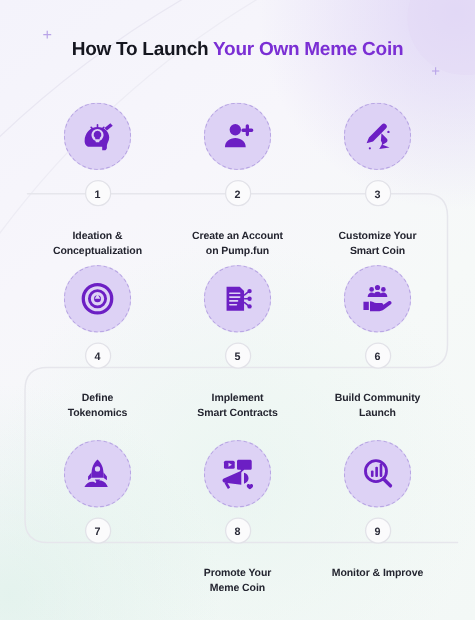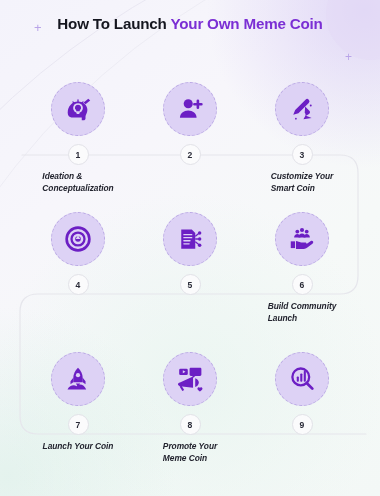--- a/index.html
+++ b/index.html
@@ -17,21 +17,21 @@
       radial-gradient(circle at 50% 78%, rgba(226,243,236,.55) 0%, rgba(226,243,236,0) 45%),
       linear-gradient(145deg,#f4f3fb 0%,#f7f6fb 32%,#f6f9f8 62%,#f3f8f6 100%);
   }
   .bg-svg{position:absolute;inset:0;width:380px;height:496px;pointer-events:none;}
 
   
   .sparkle{position:absolute;color:#b9a4e8;line-height:1;user-select:none;}
 
   
   .title{
-    position:absolute;left:0;right:0;top:13px;
+    position:absolute;left:0;right:0;top:29px;
     text-align:center;
     font-size:15.2px;font-weight:700;letter-spacing:-.2px;
     line-height:1.45;color:#15161f;
   }
   .title .accent{color:#7b2fd4;}
 
   
   .row{position:absolute;left:0;right:0;height:138px;}
   #row1{top:82px;}
   #row2{top:212px;}
@@ -56,25 +56,24 @@
   
   .badge{
     margin-top:8px;
     width:19px;height:19px;border-radius:50%;
     background:#fbfbfc;border:1px solid #e2e2e8;
     display:flex;align-items:center;justify-content:center;
     font-size:8.6px;font-weight:700;color:#2a2b38;
     position:relative;z-index:3;
   }
   .caption{
-    margin-top:5px;
+    margin-top:17px;
     font-size:8.4px;font-weight:700;line-height:1.45;
-    color:#23242f;text-align:left;letter-spacing:-.05px;
+    color:#23242f;text-align:center;letter-spacing:-.05px;
     max-width:104px;
-    font-style:italic;
   }
 
   
   .conn{position:absolute;left:0;top:0;width:380px;height:496px;pointer-events:none;z-index:1;}
 </style>
 </head>
 <body>
 
 <div id="stage">
 
@@ -118,20 +117,22 @@
 
       <div class="cell">
         <div class="disc">
           <svg width="28" height="28" viewBox="0 0 32 32">
             <circle cx="14" cy="10" r="5.2" fill="#6c1fc4"></circle>
             <path d="M4.5 26c0-5.2 4.3-8.4 9.5-8.4s9.5 3.2 9.5 8.4z" fill="#6c1fc4"></path>
             <path d="M25 6.5v8M21 10.5h8" stroke="#6c1fc4" stroke-width="3" stroke-linecap="round"></path>
           </svg>
         </div>
         <div class="badge">2</div>
+        <div class="caption" style="white-space:pre-line;">Create an Account
+on Pump.fun</div>
       </div>
 
       <div class="cell">
         <div class="disc">
           <svg width="28" height="28" viewBox="0 0 32 32">
             <path d="M6 22.5l2.2-5.4L20 5.3a2.6 2.6 0 0 1 3.7 3.7L11.9 20.8z" fill="#6c1fc4"></path>
             <path d="M19.6 13.2l4.8 4.8c1.2 1.2.9 2.8-.4 3.6l-3.4 2.1 6.4 2.6-9.4 1.4 2.1-3.6c.8-1.4.3-2.9-.6-3.8z" fill="#6c1fc4"></path>
             <circle cx="26" cy="12" r="1.1" fill="#6c1fc4"></circle>
             <circle cx="9" cy="27" r="1" fill="#6c1fc4"></circle>
           </svg>
@@ -150,34 +151,38 @@
       <div class="cell">
         <div class="disc">
           <svg width="28" height="28" viewBox="0 0 32 32">
             <circle cx="16" cy="16" r="13" fill="none" stroke="#6c1fc4" stroke-width="3"></circle>
             <circle cx="16" cy="16" r="7.4" fill="none" stroke="#6c1fc4" stroke-width="2.6"></circle>
             <circle cx="16" cy="16" r="3.2" fill="#6c1fc4"></circle>
             <path d="M16 11.6l2.6 4.4h-5.2z" fill="#ddd2f5"></path>
           </svg>
         </div>
         <div class="badge">4</div>
+        <div class="caption" style="white-space:pre-line;">Define
+Tokenomics</div>
       </div>
 
       <div class="cell">
         <div class="disc">
           <svg width="28" height="28" viewBox="0 0 32 32">
             <path d="M6 5h12l4 4v18H6z" fill="#6c1fc4"></path>
             <path d="M9 11h9M9 14.5h9M9 18h7M9 21.5h6" stroke="#ddd2f5" stroke-width="1.5" stroke-linecap="round"></path>
             <circle cx="27" cy="9" r="2" fill="#6c1fc4"></circle>
             <circle cx="27" cy="16" r="2" fill="#6c1fc4"></circle>
             <circle cx="27" cy="23" r="2" fill="#6c1fc4"></circle>
             <path d="M22.5 12.5L25.6 10M22.5 16h2.6M22.5 19.5l3.1 2.5" stroke="#6c1fc4" stroke-width="1.5" stroke-linecap="round"></path>
           </svg>
         </div>
         <div class="badge">5</div>
+        <div class="caption" style="white-space:pre-line;">Implement
+Smart Contracts</div>
       </div>
 
       <div class="cell">
         <div class="disc">
           <svg width="30" height="30" viewBox="0 0 32 32">
             <circle cx="11" cy="8" r="2" fill="#6c1fc4"></circle>
             <circle cx="16" cy="6.4" r="2.2" fill="#6c1fc4"></circle>
             <circle cx="21" cy="8" r="2" fill="#6c1fc4"></circle>
             <path d="M7.6 14.4c0-2.4 1.6-3.8 3.4-3.8s3.4 1.4 3.4 3.8z" fill="#6c1fc4"></path>
             <path d="M12.2 14.4c0-2.7 1.7-4.4 3.8-4.4s3.8 1.7 3.8 4.4z" fill="#6c1fc4"></path>
@@ -201,21 +206,20 @@
         <div class="disc">
           <svg width="28" height="28" viewBox="0 0 32 32">
             <path d="M16 3c3.4 3 5.4 7.4 5.4 12.2v4.4h-10.8v-4.4C10.6 10.4 12.6 6 16 3z" fill="#6c1fc4"></path>
             <circle cx="16" cy="11.6" r="2.4" fill="#ddd2f5"></circle>
             <path d="M10.6 14.6L7.4 18.6v3.4l3.2-2.4zM21.4 14.6l3.2 4v3.4l-3.2-2.4z" fill="#6c1fc4"></path>
             <path d="M13.6 21.2h4.8l-2.4 4z" fill="#6c1fc4"></path>
             <path d="M4 28c1.6-3.2 4.4-4.8 7-4.8 1.4 0 2.4.4 3.2 1.2.9-1.4 2.4-2.2 4-2.2 3 0 5.8 2.2 7.2 5.8z" fill="#6c1fc4"></path>
           </svg>
         </div>
         <div class="badge">7</div>
-        <div class="caption" style="white-space:pre-line;">Launch Your Coin</div>
       </div>
 
       <div class="cell">
         <div class="disc">
           <svg width="29" height="29" viewBox="0 0 32 32">
             <rect x="3.5" y="4" width="9.5" height="7" rx="1.4" fill="#6c1fc4"></rect>
             <path d="M7.5 5.8l3 1.7-3 1.7z" fill="#ddd2f5"></path>
             <path d="M16.5 3h10c.9 0 1.5.6 1.5 1.4v6.2c0 .8-.6 1.4-1.5 1.4h-5.2l-3 2.6v-2.6h-1.8c-.9 0-1.5-.6-1.5-1.4V4.4c0-.8.6-1.4 1.5-1.4z" fill="#6c1fc4"></path>
             <path d="M6 22.6l-2 1.2 3 5 2-1.2z" fill="#6c1fc4"></path>
             <path d="M4.4 19.2l14.4-6.4v12.4L4.4 23.4c-1.6-.4-2.2-1.4-2.2-2.1 0-.8.6-1.7 2.2-2.1z" fill="#6c1fc4"></path>
@@ -232,18 +236,19 @@
         <div class="disc">
           <svg width="28" height="28" viewBox="0 0 32 32">
             <circle cx="14.6" cy="13.6" r="9.6" fill="none" stroke="#6c1fc4" stroke-width="2.6"></circle>
             <rect x="10" y="13" width="2.4" height="6" rx="1" fill="#6c1fc4"></rect>
             <rect x="14" y="9.6" width="2.4" height="9.4" rx="1" fill="#6c1fc4"></rect>
             <rect x="18" y="6.6" width="2.4" height="12.4" rx="1" fill="#6c1fc4"></rect>
             <path d="M21.6 20.8l6.2 6.2" stroke="#6c1fc4" stroke-width="3.2" stroke-linecap="round"></path>
           </svg>
         </div>
         <div class="badge">9</div>
+        <div class="caption" style="white-space:pre-line;">Monitor &amp; Improve</div>
       </div>
 
     </div>
   </div>
 
 </div>
 
 </body></html>

